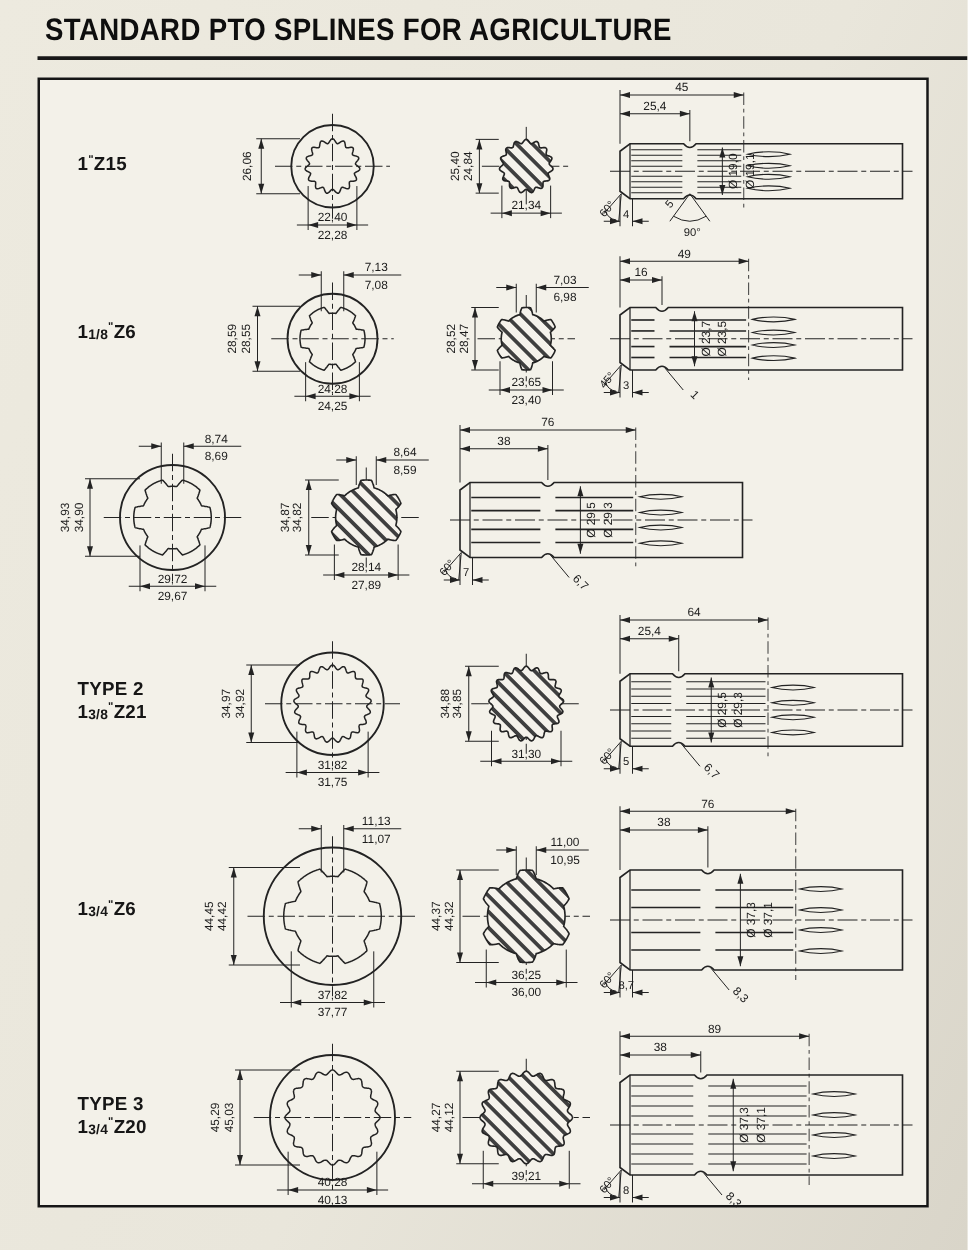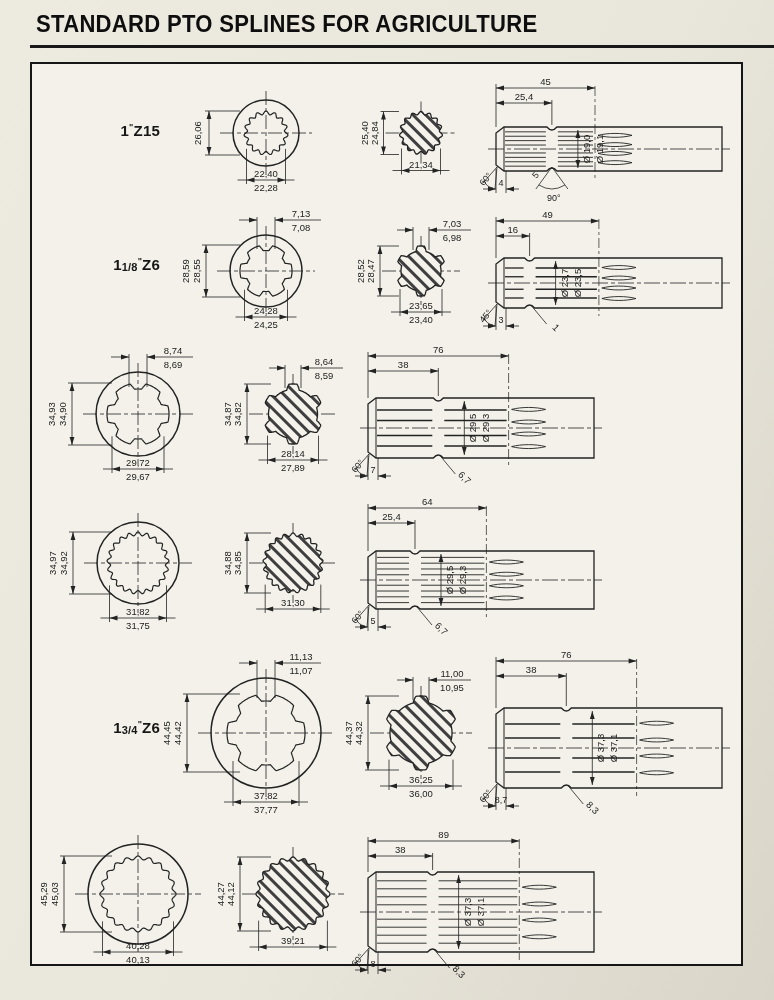--- a/index.html
+++ b/index.html
@@ -2,21 +2,21 @@
 <html><head>
 <meta charset="utf-8">
 <style>
   html,body{margin:0;padding:0;}
   body{
     width:774px;height:1000px;
     font-family:"Liberation Sans",sans-serif;
     background:linear-gradient(115deg,#edeadf 0%,#e9e6db 55%,#d9d5c9 100%);
     position:relative;overflow:hidden;
   }
-  .page{position:absolute;inset:0;text-align:right;}
+  .page{position:absolute;inset:0;}
   .title-bar{position:absolute;left:36px;top:9px;}
   .title-bar h1{
     margin:0;font-size:23px;font-weight:bold;color:#0e0e0e;
     letter-spacing:.3px;transform:scale(.96,1.08);transform-origin:left top;
     font-family:"Liberation Sans",sans-serif;white-space:nowrap;
   }
   .title-rule{position:absolute;left:30px;right:0;top:45px;height:3px;background:#181818;}
   .frame{
     position:absolute;left:30px;top:62px;width:713px;height:904px;
     border:2.4px solid #161616;background:#f3f1e9;box-sizing:border-box;
@@ -24,21 +24,21 @@
   }
   .row{display:flex;flex:0 0 auto;}
   .col-label{width:128px;display:flex;flex-direction:column;justify-content:center;
     padding-left:30px;box-sizing:border-box;color:#161616;}
   .type-line{font-size:15px;font-weight:600;letter-spacing:.2px;}
   .size-line{font-size:15px;font-weight:600;letter-spacing:.2px;}
   .size-line .frac{font-size:11px;position:relative;top:1px;}
   .size-line .unit{font-size:9px;vertical-align:super;}
   .d-female{width:183px;}
   .d-male{width:133px;}
-  .d-shaft{width:258px;margin-top:12px;}
+  .d-shaft{width:258px;}
   svg{display:block;}
 </style>
 </head>
 <body>
 
 <div class="page">
   <div class="title-bar">
     <h1>STANDARD PTO SPLINES FOR AGRICULTURE</h1>
   </div>
   <div class="title-rule"></div>
@@ -388,20 +388,24 @@
             <line x1="116.3" y1="57" x2="116.3" y2="111" stroke="#232323" stroke-width="0.8"></line>
             <path d="M0,0L-8,2.4L-8,-2.4Z" fill="#232323" transform="translate(116.3,57) rotate(-90)"></path>
             <path d="M0,0L-8,2.4L-8,-2.4Z" fill="#232323" transform="translate(116.3,111) rotate(90)"></path>
             <text x="128.3" y="84" fill="#1c1c1c" font-size="9.5" text-anchor="middle" font-family="&quot;Liberation Sans&quot;,sans-serif" transform="rotate(-90 128.3 84)">Ø 29,5</text>
             <text x="141.3" y="84" fill="#1c1c1c" font-size="9.5" text-anchor="middle" font-family="&quot;Liberation Sans&quot;,sans-serif" transform="rotate(-90 141.3 84)">Ø 29,3</text>
           </svg>
         </div>
     </div>
 
     <div class="row" style="height: 153px;">
+      <div class="col-label">
+        <div class="type-line">TYPE 2</div>
+        <div class="size-line"><span>1</span><span class="frac">3/8</span><span class="unit">"</span><span>Z21</span></div>
+      </div>
       <div class="d-female">
           <svg width="183" height="153" viewBox="0 0 183 153">
             <line x1="52" y1="79" x2="160" y2="79" stroke="#232323" stroke-width="0.8" stroke-dasharray="14 3 4 3"></line>
             <line x1="106" y1="29" x2="106" y2="129" stroke="#232323" stroke-width="0.8" stroke-dasharray="14 3 4 3"></line>
             <circle cx="106" cy="79" r="41" fill="none" stroke="#232323" stroke-width="1.5"></circle>
             <path d="M106.0,48.0L106.3,48.0L106.5,48.1L106.8,48.3L107.1,48.5L107.3,48.7L107.6,49.0L107.8,49.3L108.1,49.6L108.3,50.0L108.5,50.3L108.7,50.6L108.9,50.9L109.2,51.2L109.4,51.4L109.6,51.6L109.8,51.7L110.1,51.8L110.3,51.8L110.6,51.8L110.8,51.7L111.1,51.5L111.4,51.4L111.7,51.2L112.0,50.9L112.3,50.7L112.6,50.4L112.9,50.2L113.2,49.9L113.6,49.7L113.9,49.6L114.2,49.4L114.5,49.3L114.8,49.3L115.1,49.4L115.3,49.4L115.6,49.6L115.8,49.8L116.0,50.1L116.1,50.4L116.3,50.7L116.4,51.1L116.6,51.4L116.7,51.8L116.8,52.2L116.9,52.6L117.1,53.0L117.2,53.3L117.3,53.6L117.5,53.8L117.6,54.0L117.8,54.2L118.1,54.3L118.3,54.3L118.6,54.3L118.9,54.3L119.2,54.2L119.5,54.1L119.9,54.0L120.2,53.8L120.6,53.7L121.0,53.5L121.4,53.4L121.8,53.3L122.1,53.2L122.5,53.2L122.8,53.2L123.1,53.2L123.3,53.3L123.6,53.5L123.7,53.7L123.9,53.9L124.0,54.2L124.1,54.5L124.2,54.9L124.2,55.3L124.2,55.7L124.2,56.1L124.2,56.5L124.2,56.9L124.2,57.3L124.3,57.6L124.3,58.0L124.4,58.2L124.5,58.5L124.6,58.7L124.8,58.9L125.0,59.0L125.2,59.1L125.5,59.2L125.8,59.2L126.2,59.2L126.5,59.2L126.9,59.1L127.3,59.1L127.7,59.1L128.1,59.1L128.5,59.1L128.9,59.1L129.3,59.1L129.6,59.2L129.8,59.3L130.1,59.5L130.3,59.7L130.4,59.9L130.5,60.2L130.5,60.5L130.5,60.8L130.5,61.2L130.4,61.6L130.3,62.0L130.2,62.4L130.1,62.7L130.0,63.1L129.9,63.5L129.8,63.9L129.7,64.2L129.7,64.5L129.7,64.8L129.7,65.0L129.8,65.3L130.0,65.4L130.2,65.6L130.4,65.8L130.7,65.9L131.0,66.0L131.4,66.1L131.7,66.2L132.1,66.3L132.5,66.3L132.9,66.4L133.3,66.6L133.7,66.7L134.0,66.8L134.3,67.0L134.5,67.2L134.7,67.4L134.8,67.6L134.9,67.9L134.9,68.2L134.9,68.5L134.8,68.8L134.7,69.1L134.5,69.5L134.3,69.8L134.1,70.1L133.9,70.5L133.7,70.8L133.4,71.1L133.2,71.4L133.1,71.7L132.9,72.0L132.8,72.3L132.8,72.6L132.8,72.8L132.9,73.0L133.0,73.3L133.2,73.5L133.4,73.7L133.6,73.9L133.9,74.1L134.3,74.3L134.6,74.5L135.0,74.7L135.3,74.9L135.7,75.1L136.0,75.3L136.3,75.6L136.5,75.8L136.7,76.0L136.8,76.3L136.9,76.6L136.9,76.8L136.9,77.1L136.8,77.4L136.6,77.7L136.4,77.9L136.2,78.2L135.9,78.5L135.6,78.7L135.3,79.0L134.9,79.3L134.6,79.5L134.3,79.7L134.1,80.0L133.8,80.2L133.7,80.4L133.5,80.7L133.4,80.9L133.4,81.2L133.5,81.4L133.5,81.7L133.7,81.9L133.9,82.2L134.1,82.4L134.3,82.7L134.6,83.0L134.9,83.3L135.2,83.6L135.4,83.9L135.7,84.2L135.9,84.5L136.0,84.8L136.2,85.1L136.2,85.4L136.3,85.7L136.2,86.0L136.1,86.2L135.9,86.5L135.7,86.7L135.4,86.9L135.1,87.1L134.8,87.3L134.4,87.4L134.1,87.6L133.7,87.7L133.3,87.9L132.9,88.0L132.6,88.2L132.3,88.3L132.1,88.5L131.9,88.7L131.7,88.9L131.6,89.1L131.5,89.3L131.5,89.6L131.6,89.9L131.7,90.2L131.8,90.5L131.9,90.8L132.1,91.2L132.3,91.5L132.5,91.9L132.6,92.3L132.8,92.6L132.9,93.0L133.0,93.3L133.0,93.7L133.0,94.0L133.0,94.3L132.8,94.5L132.7,94.7L132.5,94.9L132.2,95.1L131.9,95.2L131.6,95.3L131.2,95.4L130.8,95.4L130.4,95.5L130.0,95.5L129.6,95.5L129.2,95.5L128.8,95.6L128.5,95.6L128.2,95.7L127.9,95.8L127.7,96.0L127.5,96.1L127.4,96.3L127.3,96.6L127.2,96.8L127.2,97.1L127.2,97.5L127.3,97.8L127.3,98.2L127.4,98.6L127.5,99.0L127.5,99.4L127.6,99.8L127.6,100.2L127.6,100.6L127.5,100.9L127.4,101.2L127.3,101.5L127.1,101.7L126.9,101.8L126.7,102.0L126.4,102.1L126.1,102.1L125.7,102.1L125.4,102.1L125.0,102.0L124.6,101.9L124.2,101.9L123.8,101.8L123.4,101.7L123.0,101.6L122.7,101.5L122.4,101.5L122.1,101.5L121.8,101.6L121.6,101.7L121.4,101.8L121.2,102.0L121.1,102.2L121.0,102.5L120.9,102.8L120.8,103.2L120.7,103.5L120.7,103.9L120.6,104.3L120.6,104.7L120.5,105.1L120.4,105.5L120.3,105.9L120.1,106.2L120.0,106.5L119.8,106.7L119.6,106.9L119.3,107.0L119.1,107.0L118.8,107.1L118.5,107.0L118.1,106.9L117.8,106.8L117.4,106.6L117.1,106.5L116.7,106.3L116.4,106.1L116.0,105.9L115.7,105.7L115.4,105.5L115.1,105.4L114.8,105.3L114.5,105.2L114.3,105.2L114.0,105.3L113.8,105.4L113.6,105.6L113.4,105.8L113.3,106.1L113.1,106.4L112.9,106.7L112.7,107.0L112.6,107.4L112.4,107.8L112.2,108.1L112.0,108.5L111.8,108.8L111.6,109.1L111.3,109.3L111.1,109.5L110.8,109.6L110.6,109.7L110.3,109.7L110.0,109.6L109.7,109.5L109.5,109.3L109.2,109.1L108.9,108.9L108.6,108.6L108.3,108.3L108.0,108.0L107.8,107.7L107.5,107.4L107.2,107.2L107.0,106.9L106.7,106.7L106.5,106.6L106.2,106.5L106.0,106.5L105.8,106.5L105.5,106.6L105.3,106.7L105.0,106.9L104.8,107.2L104.5,107.4L104.2,107.7L104.0,108.0L103.7,108.3L103.4,108.6L103.1,108.9L102.8,109.1L102.5,109.3L102.3,109.5L102.0,109.6L101.7,109.7L101.4,109.7L101.2,109.6L100.9,109.5L100.7,109.3L100.4,109.1L100.2,108.8L100.0,108.5L99.8,108.1L99.6,107.8L99.4,107.4L99.3,107.0L99.1,106.7L98.9,106.4L98.7,106.1L98.6,105.8L98.4,105.6L98.2,105.4L98.0,105.3L97.7,105.2L97.5,105.2L97.2,105.3L96.9,105.4L96.6,105.5L96.3,105.7L96.0,105.9L95.6,106.1L95.3,106.3L94.9,106.5L94.6,106.6L94.2,106.8L93.9,106.9L93.5,107.0L93.2,107.1L92.9,107.0L92.7,107.0L92.4,106.9L92.2,106.7L92.0,106.5L91.9,106.2L91.7,105.9L91.6,105.5L91.5,105.1L91.4,104.7L91.4,104.3L91.3,103.9L91.3,103.5L91.2,103.2L91.1,102.8L91.0,102.5L90.9,102.2L90.8,102.0L90.6,101.8L90.4,101.7L90.2,101.6L89.9,101.5L89.6,101.5L89.3,101.5L89.0,101.6L88.6,101.7L88.2,101.8L87.8,101.9L87.4,101.9L87.0,102.0L86.6,102.1L86.3,102.1L85.9,102.1L85.6,102.1L85.3,102.0L85.1,101.8L84.9,101.7L84.7,101.5L84.6,101.2L84.5,100.9L84.4,100.6L84.4,100.2L84.4,99.8L84.5,99.4L84.5,99.0L84.6,98.6L84.7,98.2L84.7,97.8L84.8,97.5L84.8,97.1L84.8,96.8L84.7,96.6L84.6,96.3L84.5,96.1L84.3,96.0L84.1,95.8L83.8,95.7L83.5,95.6L83.2,95.6L82.8,95.5L82.4,95.5L82.0,95.5L81.6,95.5L81.2,95.4L80.8,95.4L80.4,95.3L80.1,95.2L79.8,95.1L79.5,94.9L79.3,94.7L79.2,94.5L79.0,94.3L79.0,94.0L79.0,93.7L79.0,93.3L79.1,93.0L79.2,92.6L79.4,92.3L79.5,91.9L79.7,91.5L79.9,91.2L80.1,90.8L80.2,90.5L80.3,90.2L80.4,89.9L80.5,89.6L80.5,89.3L80.4,89.1L80.3,88.9L80.1,88.7L79.9,88.5L79.7,88.3L79.4,88.2L79.1,88.0L78.7,87.9L78.3,87.7L77.9,87.6L77.6,87.4L77.2,87.3L76.9,87.1L76.6,86.9L76.3,86.7L76.1,86.5L75.9,86.2L75.8,86.0L75.7,85.7L75.8,85.4L75.8,85.1L76.0,84.8L76.1,84.5L76.3,84.2L76.6,83.9L76.8,83.6L77.1,83.3L77.4,83.0L77.7,82.7L77.9,82.4L78.1,82.2L78.3,81.9L78.5,81.7L78.5,81.4L78.6,81.2L78.6,80.9L78.5,80.7L78.3,80.4L78.2,80.2L77.9,80.0L77.7,79.7L77.4,79.5L77.1,79.3L76.8,79.0L76.4,78.7L76.1,78.5L75.8,78.2L75.6,77.9L75.4,77.7L75.2,77.4L75.1,77.1L75.1,76.8L75.1,76.6L75.2,76.3L75.3,76.0L75.5,75.8L75.7,75.6L76.0,75.3L76.3,75.1L76.7,74.9L77.0,74.7L77.4,74.5L77.7,74.3L78.1,74.1L78.4,73.9L78.6,73.7L78.8,73.5L79.0,73.3L79.1,73.0L79.2,72.8L79.2,72.6L79.2,72.3L79.1,72.0L78.9,71.7L78.8,71.4L78.6,71.1L78.3,70.8L78.1,70.5L77.9,70.1L77.7,69.8L77.5,69.5L77.3,69.1L77.2,68.8L77.1,68.5L77.1,68.2L77.1,67.9L77.2,67.6L77.3,67.4L77.5,67.2L77.7,67.0L78.0,66.8L78.3,66.7L78.7,66.6L79.1,66.4L79.5,66.3L79.9,66.3L80.3,66.2L80.6,66.1L81.0,66.0L81.3,65.9L81.6,65.8L81.8,65.6L82.0,65.4L82.2,65.3L82.3,65.0L82.3,64.8L82.3,64.5L82.3,64.2L82.2,63.9L82.1,63.5L82.0,63.1L81.9,62.7L81.8,62.4L81.7,62.0L81.6,61.6L81.5,61.2L81.5,60.8L81.5,60.5L81.5,60.2L81.6,59.9L81.7,59.7L81.9,59.5L82.2,59.3L82.4,59.2L82.7,59.1L83.1,59.1L83.5,59.1L83.9,59.1L84.3,59.1L84.7,59.1L85.1,59.1L85.5,59.2L85.8,59.2L86.2,59.2L86.5,59.2L86.8,59.1L87.0,59.0L87.2,58.9L87.4,58.7L87.5,58.5L87.6,58.2L87.7,58.0L87.7,57.6L87.8,57.3L87.8,56.9L87.8,56.5L87.8,56.1L87.8,55.7L87.8,55.3L87.8,54.9L87.9,54.5L88.0,54.2L88.1,53.9L88.3,53.7L88.4,53.5L88.7,53.3L88.9,53.2L89.2,53.2L89.5,53.2L89.9,53.2L90.2,53.3L90.6,53.4L91.0,53.5L91.4,53.7L91.8,53.8L92.1,54.0L92.5,54.1L92.8,54.2L93.1,54.3L93.4,54.3L93.7,54.3L93.9,54.3L94.2,54.2L94.4,54.0L94.5,53.8L94.7,53.6L94.8,53.3L94.9,53.0L95.1,52.6L95.2,52.2L95.3,51.8L95.4,51.4L95.6,51.1L95.7,50.7L95.9,50.4L96.0,50.1L96.2,49.8L96.4,49.6L96.7,49.4L96.9,49.4L97.2,49.3L97.5,49.3L97.8,49.4L98.1,49.6L98.4,49.7L98.8,49.9L99.1,50.2L99.4,50.4L99.7,50.7L100.0,50.9L100.3,51.2L100.6,51.4L100.9,51.5L101.2,51.7L101.4,51.8L101.7,51.8L101.9,51.8L102.2,51.7L102.4,51.6L102.6,51.4L102.8,51.2L103.1,50.9L103.3,50.6L103.5,50.3L103.7,50.0L103.9,49.6L104.2,49.3L104.4,49.0L104.7,48.7L104.9,48.5L105.2,48.3L105.5,48.1L105.7,48.0L106.0,48.0Z" fill="none" stroke="#232323" stroke-width="1.2"></path>
             <line x1="80" y1="48" x2="37" y2="48" stroke="#232323" stroke-width="0.8"></line>
             <line x1="80" y1="110" x2="37" y2="110" stroke="#232323" stroke-width="0.8"></line>
             <line x1="41" y1="48" x2="41" y2="110" stroke="#232323" stroke-width="0.8"></line>
             <path d="M0,0L-8,2.4L-8,-2.4Z" fill="#232323" transform="translate(41,48) rotate(-90)"></path>
@@ -615,20 +619,24 @@
             <line x1="116.3" y1="62" x2="116.3" y2="136" stroke="#232323" stroke-width="0.8"></line>
             <path d="M0,0L-8,2.4L-8,-2.4Z" fill="#232323" transform="translate(116.3,62) rotate(-90)"></path>
             <path d="M0,0L-8,2.4L-8,-2.4Z" fill="#232323" transform="translate(116.3,136) rotate(90)"></path>
             <text x="128.3" y="99" fill="#1c1c1c" font-size="9.5" text-anchor="middle" font-family="&quot;Liberation Sans&quot;,sans-serif" transform="rotate(-90 128.3 99)">Ø 37,3</text>
             <text x="141.3" y="99" fill="#1c1c1c" font-size="9.5" text-anchor="middle" font-family="&quot;Liberation Sans&quot;,sans-serif" transform="rotate(-90 141.3 99)">Ø 37,1</text>
           </svg>
         </div>
     </div>
 
     <div class="row" style="height: 150px;">
+      <div class="col-label">
+        <div class="type-line">TYPE 3</div>
+        <div class="size-line"><span>1</span><span class="frac">3/4</span><span class="unit">"</span><span>Z20</span></div>
+      </div>
       <div class="d-female">
           <svg width="183" height="150" viewBox="0 0 183 150">
             <line x1="43" y1="77" x2="169" y2="77" stroke="#232323" stroke-width="0.8" stroke-dasharray="14 3 4 3"></line>
             <line x1="106" y1="18" x2="106" y2="136" stroke="#232323" stroke-width="0.8" stroke-dasharray="14 3 4 3"></line>
             <circle cx="106" cy="77" r="50" fill="none" stroke="#232323" stroke-width="1.5"></circle>
             <path d="M106.0,39.0L106.3,39.0L106.7,39.1L107.0,39.2L107.3,39.4L107.6,39.7L107.9,39.9L108.2,40.2L108.5,40.5L108.8,40.9L109.1,41.2L109.4,41.5L109.7,41.8L110.0,42.1L110.3,42.4L110.5,42.6L110.8,42.7L111.1,42.9L111.4,42.9L111.7,42.9L112.0,42.9L112.3,42.8L112.7,42.7L113.0,42.6L113.4,42.4L113.7,42.2L114.1,42.0L114.5,41.8L114.8,41.5L115.2,41.3L115.6,41.1L116.0,41.0L116.4,40.9L116.7,40.8L117.1,40.8L117.4,40.8L117.7,40.9L118.0,41.0L118.3,41.2L118.6,41.4L118.9,41.7L119.1,42.0L119.3,42.3L119.5,42.7L119.7,43.1L119.9,43.5L120.0,43.9L120.2,44.3L120.4,44.7L120.6,45.0L120.8,45.4L121.0,45.6L121.2,45.9L121.4,46.1L121.7,46.3L121.9,46.4L122.2,46.4L122.6,46.5L122.9,46.5L123.3,46.4L123.7,46.4L124.1,46.3L124.5,46.2L124.9,46.1L125.4,46.0L125.8,45.9L126.2,45.9L126.6,45.8L127.0,45.8L127.4,45.9L127.7,46.0L128.1,46.1L128.3,46.3L128.6,46.5L128.8,46.7L129.0,47.0L129.1,47.4L129.3,47.8L129.4,48.1L129.4,48.6L129.5,49.0L129.5,49.4L129.6,49.9L129.6,50.3L129.7,50.7L129.7,51.1L129.8,51.5L129.9,51.8L130.0,52.1L130.2,52.4L130.4,52.6L130.6,52.8L130.9,53.0L131.2,53.1L131.5,53.2L131.9,53.3L132.3,53.3L132.7,53.4L133.1,53.4L133.6,53.5L134.0,53.5L134.4,53.6L134.9,53.6L135.2,53.7L135.6,53.9L136.0,54.0L136.3,54.2L136.5,54.4L136.7,54.7L136.9,54.9L137.0,55.3L137.1,55.6L137.2,56.0L137.2,56.4L137.1,56.8L137.1,57.2L137.0,57.6L136.9,58.1L136.8,58.5L136.7,58.9L136.6,59.3L136.6,59.7L136.5,60.1L136.5,60.4L136.6,60.8L136.6,61.1L136.7,61.3L136.9,61.6L137.1,61.8L137.4,62.0L137.6,62.2L138.0,62.4L138.3,62.6L138.7,62.8L139.1,63.0L139.5,63.1L139.9,63.3L140.3,63.5L140.7,63.7L141.0,63.9L141.3,64.1L141.6,64.4L141.8,64.7L142.0,65.0L142.1,65.3L142.2,65.6L142.2,65.9L142.2,66.3L142.1,66.6L142.0,67.0L141.9,67.4L141.7,67.8L141.5,68.2L141.2,68.5L141.0,68.9L140.8,69.3L140.6,69.6L140.4,70.0L140.3,70.3L140.2,70.7L140.1,71.0L140.1,71.3L140.1,71.6L140.1,71.9L140.3,72.2L140.4,72.5L140.6,72.7L140.9,73.0L141.2,73.3L141.5,73.6L141.8,73.9L142.1,74.2L142.5,74.5L142.8,74.8L143.1,75.1L143.3,75.4L143.6,75.7L143.8,76.0L143.9,76.3L144.0,76.7L144.0,77.0L144.0,77.3L143.9,77.7L143.8,78.0L143.6,78.3L143.3,78.6L143.1,78.9L142.8,79.2L142.5,79.5L142.1,79.8L141.8,80.1L141.5,80.4L141.2,80.7L140.9,81.0L140.6,81.3L140.4,81.5L140.3,81.8L140.1,82.1L140.1,82.4L140.1,82.7L140.1,83.0L140.2,83.3L140.3,83.7L140.4,84.0L140.6,84.4L140.8,84.7L141.0,85.1L141.2,85.5L141.5,85.8L141.7,86.2L141.9,86.6L142.0,87.0L142.1,87.4L142.2,87.7L142.2,88.1L142.2,88.4L142.1,88.7L142.0,89.0L141.8,89.3L141.6,89.6L141.3,89.9L141.0,90.1L140.7,90.3L140.3,90.5L139.9,90.7L139.5,90.9L139.1,91.0L138.7,91.2L138.3,91.4L138.0,91.6L137.6,91.8L137.4,92.0L137.1,92.2L136.9,92.4L136.7,92.7L136.6,92.9L136.6,93.2L136.5,93.6L136.5,93.9L136.6,94.3L136.6,94.7L136.7,95.1L136.8,95.5L136.9,95.9L137.0,96.4L137.1,96.8L137.1,97.2L137.2,97.6L137.2,98.0L137.1,98.4L137.0,98.7L136.9,99.1L136.7,99.3L136.5,99.6L136.3,99.8L136.0,100.0L135.6,100.1L135.2,100.3L134.9,100.4L134.4,100.4L134.0,100.5L133.6,100.5L133.1,100.6L132.7,100.6L132.3,100.7L131.9,100.7L131.5,100.8L131.2,100.9L130.9,101.0L130.6,101.2L130.4,101.4L130.2,101.6L130.0,101.9L129.9,102.2L129.8,102.5L129.7,102.9L129.7,103.3L129.6,103.7L129.6,104.1L129.5,104.6L129.5,105.0L129.4,105.4L129.4,105.9L129.3,106.2L129.1,106.6L129.0,107.0L128.8,107.3L128.6,107.5L128.3,107.7L128.1,107.9L127.7,108.0L127.4,108.1L127.0,108.2L126.6,108.2L126.2,108.1L125.8,108.1L125.4,108.0L124.9,107.9L124.5,107.8L124.1,107.7L123.7,107.6L123.3,107.6L122.9,107.5L122.6,107.5L122.2,107.6L121.9,107.6L121.7,107.7L121.4,107.9L121.2,108.1L121.0,108.4L120.8,108.6L120.6,109.0L120.4,109.3L120.2,109.7L120.0,110.1L119.9,110.5L119.7,110.9L119.5,111.3L119.3,111.7L119.1,112.0L118.9,112.3L118.6,112.6L118.3,112.8L118.0,113.0L117.7,113.1L117.4,113.2L117.1,113.2L116.7,113.2L116.4,113.1L116.0,113.0L115.6,112.9L115.2,112.7L114.8,112.5L114.5,112.2L114.1,112.0L113.7,111.8L113.4,111.6L113.0,111.4L112.7,111.3L112.3,111.2L112.0,111.1L111.7,111.1L111.4,111.1L111.1,111.1L110.8,111.3L110.5,111.4L110.3,111.6L110.0,111.9L109.7,112.2L109.4,112.5L109.1,112.8L108.8,113.1L108.5,113.5L108.2,113.8L107.9,114.1L107.6,114.3L107.3,114.6L107.0,114.8L106.7,114.9L106.3,115.0L106.0,115.0L105.7,115.0L105.3,114.9L105.0,114.8L104.7,114.6L104.4,114.3L104.1,114.1L103.8,113.8L103.5,113.5L103.2,113.1L102.9,112.8L102.6,112.5L102.3,112.2L102.0,111.9L101.7,111.6L101.5,111.4L101.2,111.3L100.9,111.1L100.6,111.1L100.3,111.1L100.0,111.1L99.7,111.2L99.3,111.3L99.0,111.4L98.6,111.6L98.3,111.8L97.9,112.0L97.5,112.2L97.2,112.5L96.8,112.7L96.4,112.9L96.0,113.0L95.6,113.1L95.3,113.2L94.9,113.2L94.6,113.2L94.3,113.1L94.0,113.0L93.7,112.8L93.4,112.6L93.1,112.3L92.9,112.0L92.7,111.7L92.5,111.3L92.3,110.9L92.1,110.5L92.0,110.1L91.8,109.7L91.6,109.3L91.4,109.0L91.2,108.6L91.0,108.4L90.8,108.1L90.6,107.9L90.3,107.7L90.1,107.6L89.8,107.6L89.4,107.5L89.1,107.5L88.7,107.6L88.3,107.6L87.9,107.7L87.5,107.8L87.1,107.9L86.6,108.0L86.2,108.1L85.8,108.1L85.4,108.2L85.0,108.2L84.6,108.1L84.3,108.0L83.9,107.9L83.7,107.7L83.4,107.5L83.2,107.3L83.0,107.0L82.9,106.6L82.7,106.2L82.6,105.9L82.6,105.4L82.5,105.0L82.5,104.6L82.4,104.1L82.4,103.7L82.3,103.3L82.3,102.9L82.2,102.5L82.1,102.2L82.0,101.9L81.8,101.6L81.6,101.4L81.4,101.2L81.1,101.0L80.8,100.9L80.5,100.8L80.1,100.7L79.7,100.7L79.3,100.6L78.9,100.6L78.4,100.5L78.0,100.5L77.6,100.4L77.1,100.4L76.8,100.3L76.4,100.1L76.0,100.0L75.7,99.8L75.5,99.6L75.3,99.3L75.1,99.1L75.0,98.7L74.9,98.4L74.8,98.0L74.8,97.6L74.9,97.2L74.9,96.8L75.0,96.4L75.1,95.9L75.2,95.5L75.3,95.1L75.4,94.7L75.4,94.3L75.5,93.9L75.5,93.6L75.4,93.2L75.4,92.9L75.3,92.7L75.1,92.4L74.9,92.2L74.6,92.0L74.4,91.8L74.0,91.6L73.7,91.4L73.3,91.2L72.9,91.0L72.5,90.9L72.1,90.7L71.7,90.5L71.3,90.3L71.0,90.1L70.7,89.9L70.4,89.6L70.2,89.3L70.0,89.0L69.9,88.7L69.8,88.4L69.8,88.1L69.8,87.7L69.9,87.4L70.0,87.0L70.1,86.6L70.3,86.2L70.5,85.8L70.8,85.5L71.0,85.1L71.2,84.7L71.4,84.4L71.6,84.0L71.7,83.7L71.8,83.3L71.9,83.0L71.9,82.7L71.9,82.4L71.9,82.1L71.7,81.8L71.6,81.5L71.4,81.3L71.1,81.0L70.8,80.7L70.5,80.4L70.2,80.1L69.9,79.8L69.5,79.5L69.2,79.2L68.9,78.9L68.7,78.6L68.4,78.3L68.2,78.0L68.1,77.7L68.0,77.3L68.0,77.0L68.0,76.7L68.1,76.3L68.2,76.0L68.4,75.7L68.7,75.4L68.9,75.1L69.2,74.8L69.5,74.5L69.9,74.2L70.2,73.9L70.5,73.6L70.8,73.3L71.1,73.0L71.4,72.7L71.6,72.5L71.7,72.2L71.9,71.9L71.9,71.6L71.9,71.3L71.9,71.0L71.8,70.7L71.7,70.3L71.6,70.0L71.4,69.6L71.2,69.3L71.0,68.9L70.8,68.5L70.5,68.2L70.3,67.8L70.1,67.4L70.0,67.0L69.9,66.6L69.8,66.3L69.8,65.9L69.8,65.6L69.9,65.3L70.0,65.0L70.2,64.7L70.4,64.4L70.7,64.1L71.0,63.9L71.3,63.7L71.7,63.5L72.1,63.3L72.5,63.1L72.9,63.0L73.3,62.8L73.7,62.6L74.0,62.4L74.4,62.2L74.6,62.0L74.9,61.8L75.1,61.6L75.3,61.3L75.4,61.1L75.4,60.8L75.5,60.4L75.5,60.1L75.4,59.7L75.4,59.3L75.3,58.9L75.2,58.5L75.1,58.1L75.0,57.6L74.9,57.2L74.9,56.8L74.8,56.4L74.8,56.0L74.9,55.6L75.0,55.3L75.1,54.9L75.3,54.7L75.5,54.4L75.7,54.2L76.0,54.0L76.4,53.9L76.8,53.7L77.1,53.6L77.6,53.6L78.0,53.5L78.4,53.5L78.9,53.4L79.3,53.4L79.7,53.3L80.1,53.3L80.5,53.2L80.8,53.1L81.1,53.0L81.4,52.8L81.6,52.6L81.8,52.4L82.0,52.1L82.1,51.8L82.2,51.5L82.3,51.1L82.3,50.7L82.4,50.3L82.4,49.9L82.5,49.4L82.5,49.0L82.6,48.6L82.6,48.1L82.7,47.8L82.9,47.4L83.0,47.0L83.2,46.7L83.4,46.5L83.7,46.3L83.9,46.1L84.3,46.0L84.6,45.9L85.0,45.8L85.4,45.8L85.8,45.9L86.2,45.9L86.6,46.0L87.1,46.1L87.5,46.2L87.9,46.3L88.3,46.4L88.7,46.4L89.1,46.5L89.4,46.5L89.8,46.4L90.1,46.4L90.3,46.3L90.6,46.1L90.8,45.9L91.0,45.6L91.2,45.4L91.4,45.0L91.6,44.7L91.8,44.3L92.0,43.9L92.1,43.5L92.3,43.1L92.5,42.7L92.7,42.3L92.9,42.0L93.1,41.7L93.4,41.4L93.7,41.2L94.0,41.0L94.3,40.9L94.6,40.8L94.9,40.8L95.3,40.8L95.6,40.9L96.0,41.0L96.4,41.1L96.8,41.3L97.2,41.5L97.5,41.8L97.9,42.0L98.3,42.2L98.6,42.4L99.0,42.6L99.3,42.7L99.7,42.8L100.0,42.9L100.3,42.9L100.6,42.9L100.9,42.9L101.2,42.7L101.5,42.6L101.7,42.4L102.0,42.1L102.3,41.8L102.6,41.5L102.9,41.2L103.2,40.9L103.5,40.5L103.8,40.2L104.1,39.9L104.4,39.7L104.7,39.4L105.0,39.2L105.3,39.1L105.7,39.0L106.0,39.0Z" fill="none" stroke="#232323" stroke-width="1.2"></path>
             <line x1="80" y1="39" x2="28" y2="39" stroke="#232323" stroke-width="0.8"></line>
             <line x1="80" y1="115" x2="28" y2="115" stroke="#232323" stroke-width="0.8"></line>
             <line x1="32" y1="39" x2="32" y2="115" stroke="#232323" stroke-width="0.8"></line>
             <path d="M0,0L-8,2.4L-8,-2.4Z" fill="#232323" transform="translate(32,39) rotate(-90)"></path>

